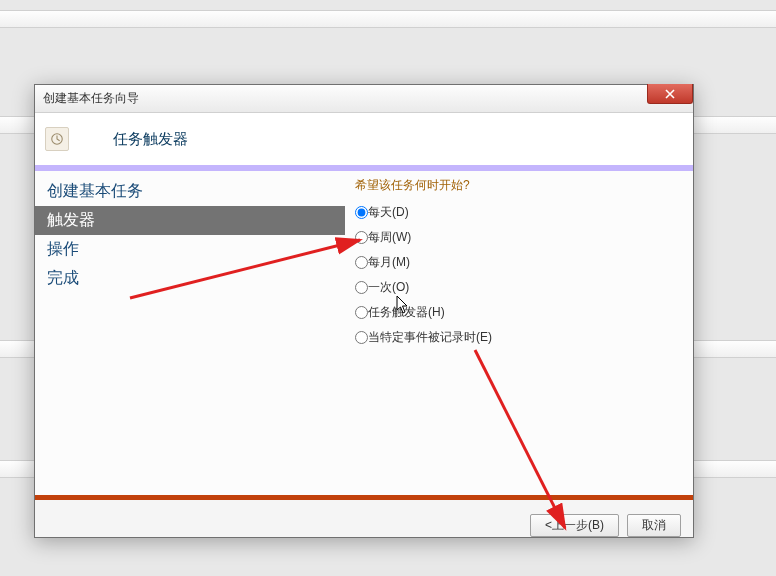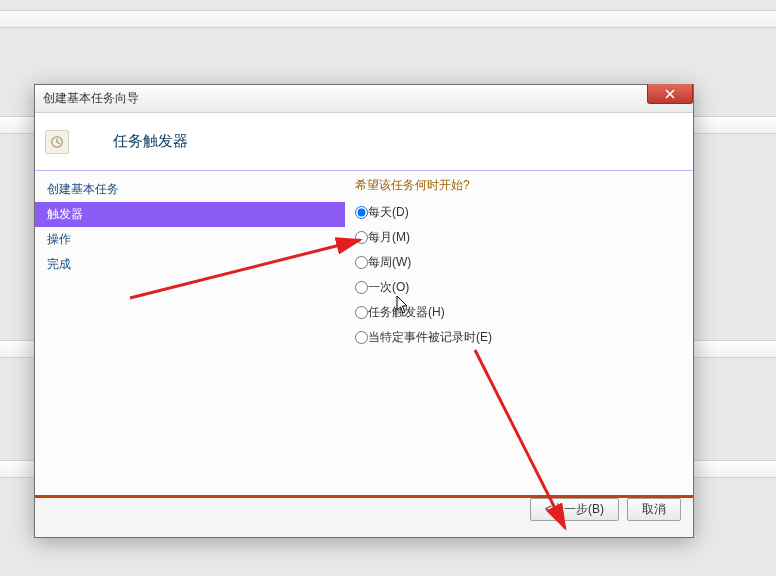--- a/index.html
+++ b/index.html
@@ -58,21 +58,21 @@
       display: flex;
       align-items: center;
       justify-content: center;
       color: #fff;
       cursor: pointer;
     }
     .close-btn svg { width: 10px; height: 10px; }
     .header-section {
       height: 58px;
       background: #fff;
-      border-bottom: 1px solid #c4b5fd;
+      border-bottom: 6px solid #c4b5fd;
       display: flex;
       align-items: center;
       padding-left: 10px;
       gap: 14px;
     }
     .header-icon {
       width: 24px;
       height: 24px;
       background: #f5f0e6;
       border: 1px solid #d8d0c0;
@@ -93,24 +93,24 @@
       background: #fcfcfc;
     }
     .sidebar {
       width: 310px;
       padding-top: 6px;
     }
     .sidebar-item {
       padding: 4px 12px;
       color: #1a4b78;
       cursor: pointer;
-      font-size: 12px;
+      font-size: 16px;
     }
     .sidebar-item.selected {
-      background: #8b5cf6;
+      background: #737373;
       color: #fff;
     }
     .content {
       flex: 1;
       padding: 6px 10px;
     }
     .content-prompt {
       color: #a16207;
       margin-bottom: 10px;
     }
@@ -120,24 +120,24 @@
       margin-bottom: 8px;
       color: #333;
     }
     .radio-row input[type="radio"] {
       width: 13px;
       height: 13px;
       cursor: pointer;
     }
     .footer {
       height: 42px;
-      border-top: 3px solid #c2410c;
+      border-top: 5px solid #c2410c;
       background: #f5f5f5;
       display: flex;
-      align-items: flex-start;
+      align-items: flex-end;
       justify-content: flex-end;
       gap: 8px;
       padding-right: 12px;
     }
     .btn {
       height: 23px;
       padding: 0 14px;
       background: linear-gradient(to bottom, #fdfdfd, #e8e8e8);
       border: 1px solid #a0a0a0;
       border-radius: 2px;
@@ -200,25 +200,25 @@
 
     <div class="content">
       <div class="content-prompt">希望该任务何时开始?</div>
 
       <label class="radio-row">
         <input type="radio" name="trigger" checked="" style="">
         <span>每天(D)</span>
       </label>
       <label class="radio-row">
         <input type="radio" name="trigger" style="">
+        <span>每周(W)</span>
+      </label>
+      <label class="radio-row">
+        <input type="radio" name="trigger" style="">
         <span>每月(M)</span>
-      </label>
-      <label class="radio-row">
-        <input type="radio" name="trigger" style="">
-        <span>每周(W)</span>
       </label>
       <label class="radio-row">
         <input type="radio" name="trigger" style="">
         <span>一次(O)</span>
       </label>
       <label class="radio-row">
         <input type="radio" name="trigger" style="">
         <span>任务触发器(H)</span>
       </label>
       <label class="radio-row">

